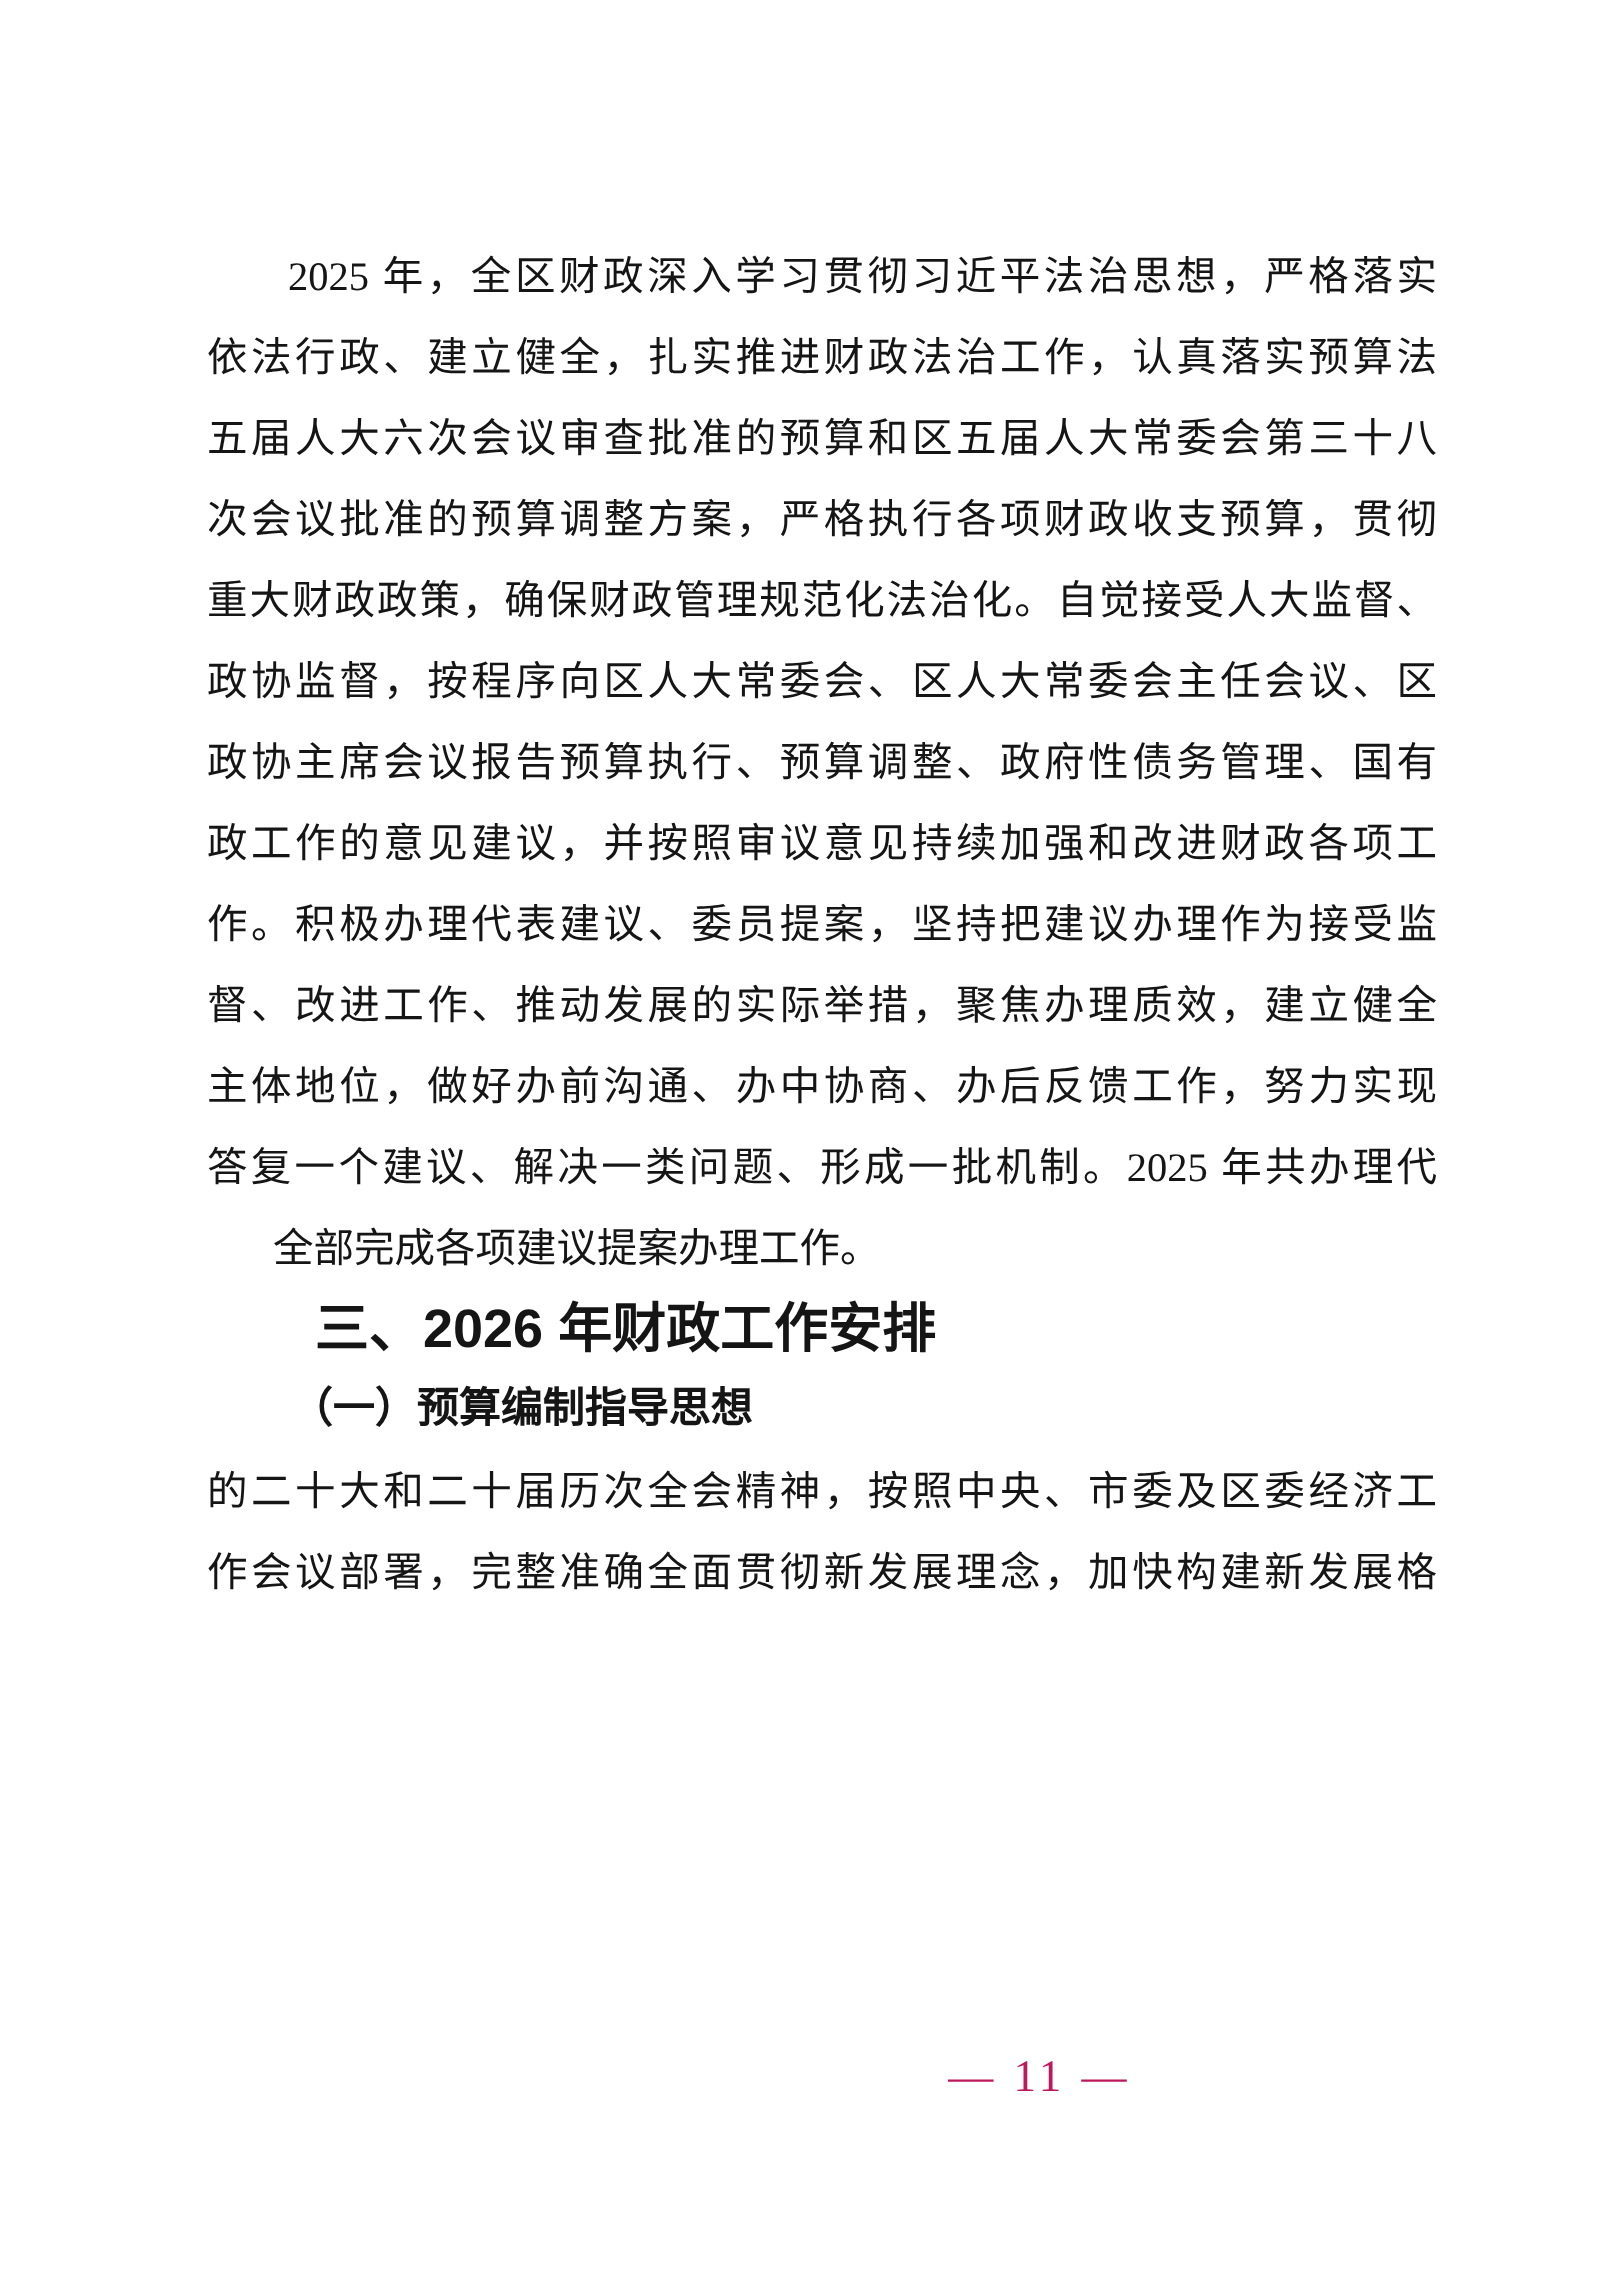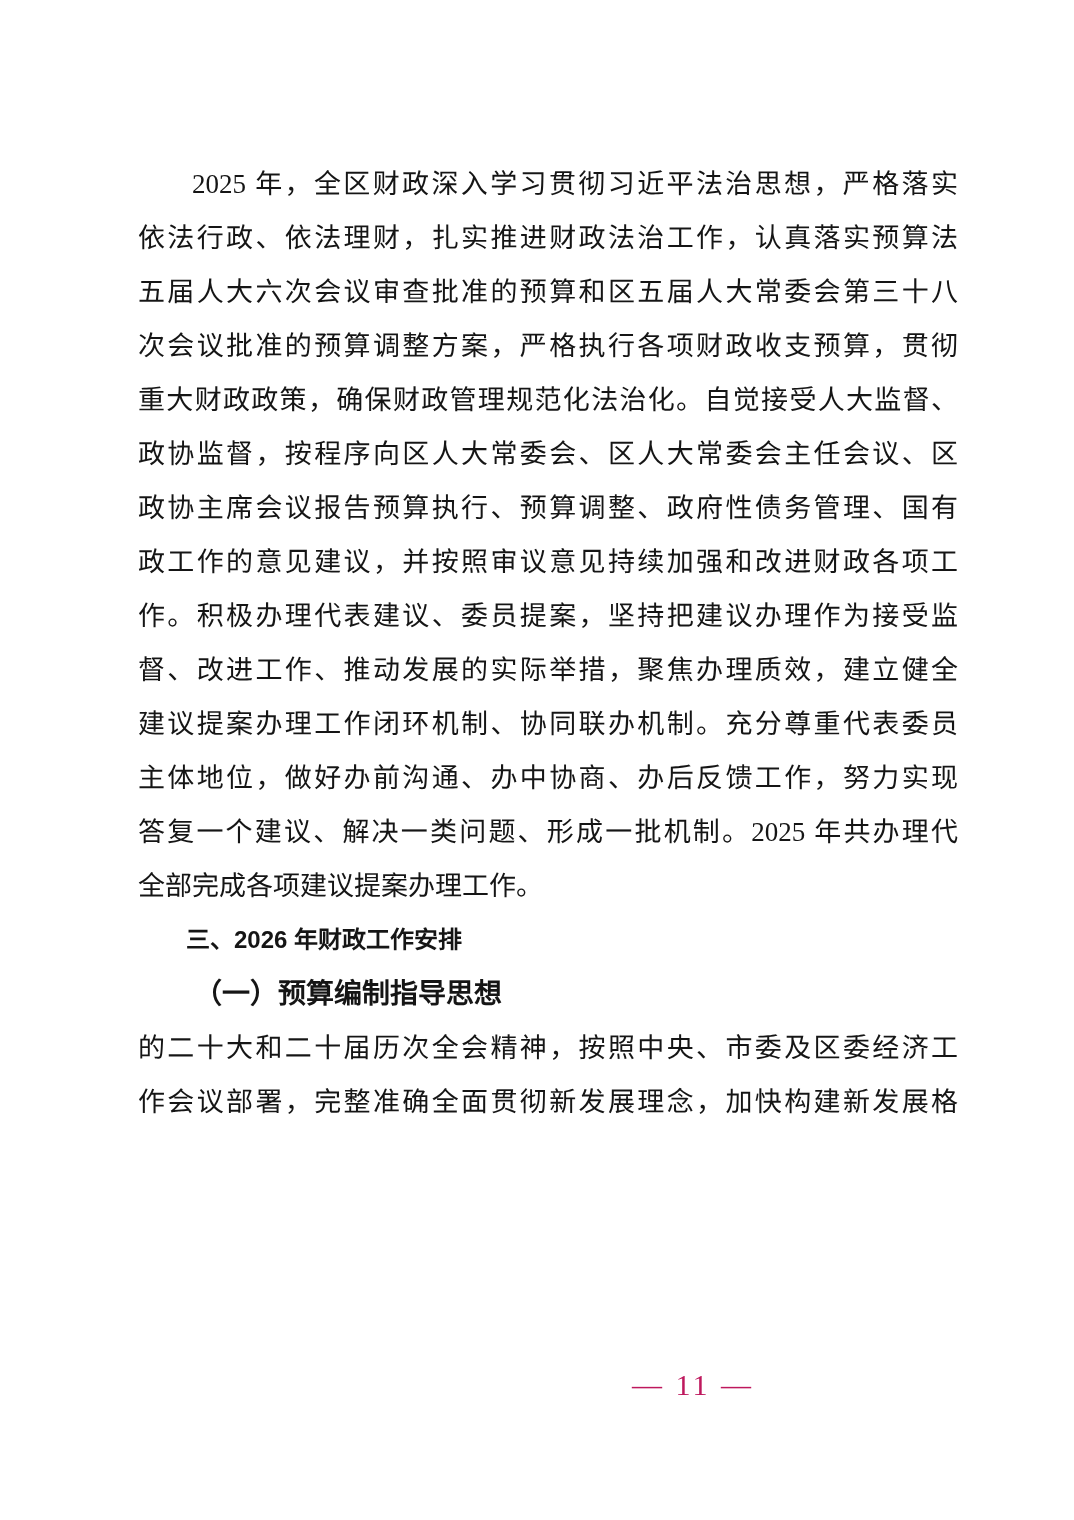--- a/index.html
+++ b/index.html
@@ -28,25 +28,25 @@
   .line {
     font-size: 27px;
     line-height: 54px;
     height: 54px;
     text-align: justify;
     text-align-last: justify;
     white-space: normal;
     overflow: hidden;
   }
   .line.indent { text-indent: 2em; }
-  .line.endline { text-align: right; text-align-last: left; }
+  .line.endline { text-align: right; text-align-last: left; margin-left: 44px; }
   .h1 {
     font-family: "Liberation Sans", "DejaVu Sans", sans-serif;
     font-weight: 700;
-    font-size: 24px;
+    font-size: 36px;
     text-align: left;
     text-align-last: left;
   }
   .h2 {
     font-weight: 700;
     font-size: 28px;
     text-align: right;
     text-align-last: left;
   }
   .pagenum {
@@ -59,30 +59,29 @@
     letter-spacing: 3px;
     font-family: "Liberation Serif", "DejaVu Serif", serif;
   }
 </style>
 </head>
 <body>
 
 <div class="page">
   <div class="content">
     <p class="line indent">2025 年，全区财政深入学习贯彻习近平法治思想，严格落实</p>
-    <p class="line">依法行政、依法理财，扎实推进财政法治工作，认真落实预算法</p>
+    <p class="line">依法行政、建立健全，扎实推进财政法治工作，认真落实预算法</p>
     <p class="line">五届人大六次会议审查批准的预算和区五届人大常委会第三十八</p>
     <p class="line">次会议批准的预算调整方案，严格执行各项财政收支预算，贯彻</p>
     <p class="line">重大财政政策，确保财政管理规范化法治化。自觉接受人大监督、</p>
     <p class="line">政协监督，按程序向区人大常委会、区人大常委会主任会议、区</p>
     <p class="line">政协主席会议报告预算执行、预算调整、政府性债务管理、国有</p>
     <p class="line">政工作的意见建议，并按照审议意见持续加强和改进财政各项工</p>
     <p class="line">作。积极办理代表建议、委员提案，坚持把建议办理作为接受监</p>
     <p class="line">督、改进工作、推动发展的实际举措，聚焦办理质效，建立健全</p>
-    <p class="line">建议提案办理工作闭环机制、协同联办机制。充分尊重代表委员</p>
     <p class="line">主体地位，做好办前沟通、办中协商、办后反馈工作，努力实现</p>
     <p class="line">答复一个建议、解决一类问题、形成一批机制。2025 年共办理代</p>
     <p class="line endline">全部完成各项建议提案办理工作。</p>
 
     <h2 class="line h1 indent">三、2026 年财政工作安排</h2>
     <h3 class="line h2 indent">（一）预算编制指导思想</h3>
 
     <p class="line">的二十大和二十届历次全会精神，按照中央、市委及区委经济工</p>
     <p class="line">作会议部署，完整准确全面贯彻新发展理念，加快构建新发展格</p>
   </div>

